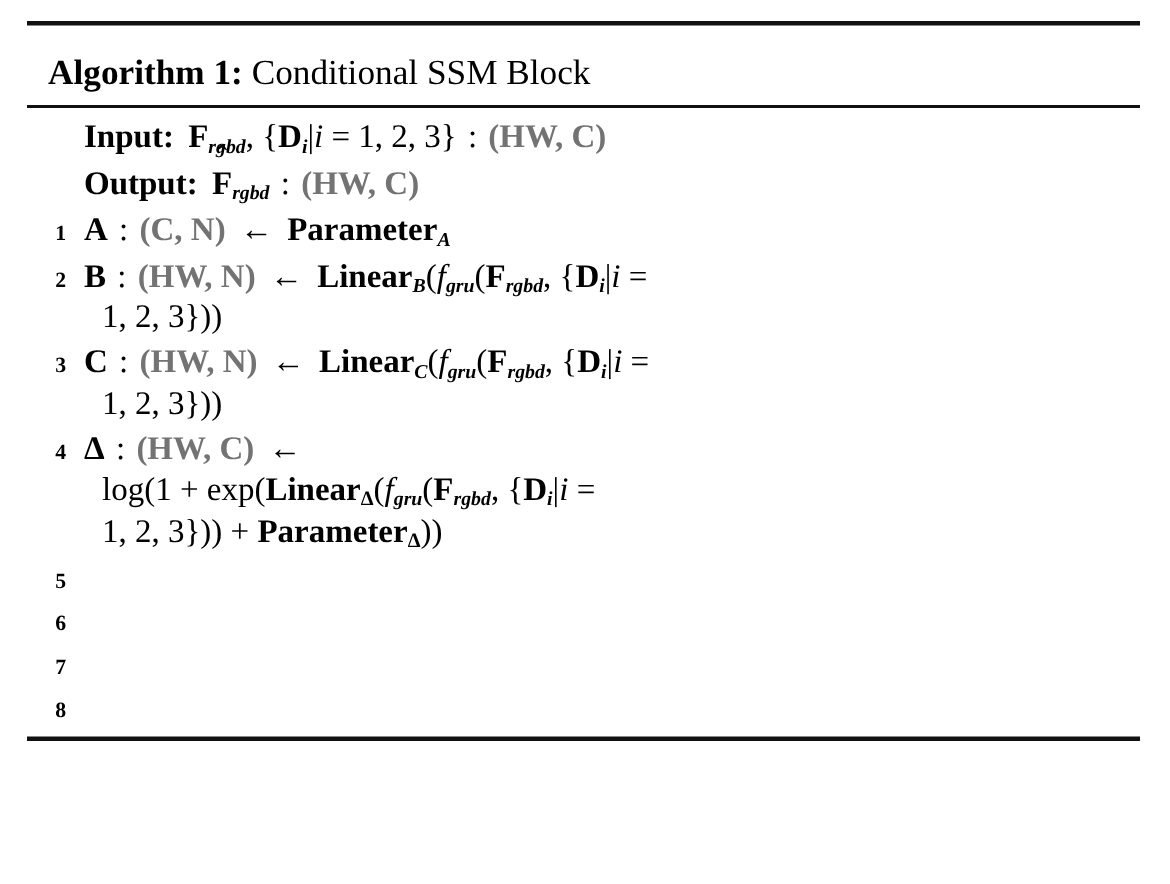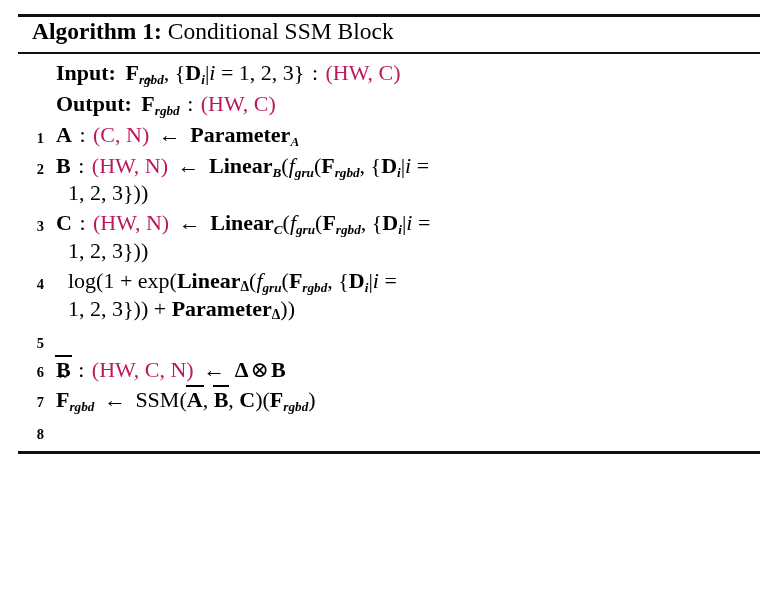--- a/index.html
+++ b/index.html
@@ -26,21 +26,21 @@
     height: 0;
     border-top: 3px solid #111111;
     width: 100%;
   }
   .rule-thin {
     border-top: 2.6px solid #111111;
   }
 
   
   #algorithm-caption {
-    padding: 1px 0 6px 14px;
+    padding: 19px 0 6px 14px;
     font-size: 23.5px;
     line-height: 1.18;
     white-space: nowrap;
   }
   #algorithm-caption .cap-label {
     font-weight: bold;
   }
   #algorithm-caption .cap-title {
     font-weight: normal;
   }
@@ -73,21 +73,21 @@
     flex: 1;
   }
   .cont {
     padding-left: 12px;
   }
 
   
   .bf    { font-weight: bold; }
   .rm    { font-weight: normal; font-style: normal; }
   .it    { font-style: italic; }
-  .green { color: #be185d; }
+  .green { color: #737373; font-weight: bold; }
   .sub {
     font-size: 0.60em;
     vertical-align: -0.28em;
     font-style: italic;
     font-weight: bold;
   }
   .sub-up {
     font-size: 0.62em;
     vertical-align: -0.25em;
     font-style: normal;
@@ -203,51 +203,45 @@
         </div>
         <div class="nowrap cont">
           <span class="rm">1, 2, 3}))</span>
         </div>
       </div>
     </div>
 
     <div class="alg-line">
       <div class="lineno">4</div>
       <div class="code">
+        <div class="nowrap">
+          <span class="bf">Δ</span>
+          <span class="rm op">:</span>
+          <span class="green">(HW, C)</span>
+          <span class="rm arrow">←</span>
+        </div>
         <div class="nowrap cont">
           <span class="rm">log(1 + exp(</span><span class="bf">Linear</span><span class="sub-up">Δ</span><span class="rm">(</span><span class="it">f</span><span class="sub">gru</span><span class="rm">(</span><span class="bf">F</span><span class="sub">rgbd</span><span class="rm">,&nbsp;{</span><span class="bf">D</span><span class="sub">i</span><span class="rm">|</span><span class="it">i</span><span class="rm"> =</span>
         </div>
         <div class="nowrap cont">
           <span class="rm">1, 2, 3})) + </span><span class="bf">Parameter</span><span class="sub-up">Δ</span><span class="rm">))</span>
         </div>
       </div>
     </div>
 
     <div class="alg-line">
       <div class="lineno">5</div>
     </div>
 
     <div class="alg-line">
       <div class="lineno">6</div>
-      <div class="code nowrap">
-        <span class="bf ovl">B</span>
-        <span class="rm op">:</span>
-        <span class="green">(HW, C, N)</span>
-        <span class="rm arrow">←</span>
-        <span class="bf">Δ</span><span class="rm op">⊗</span><span class="bf">B</span>
-      </div>
     </div>
 
     <div class="alg-line">
       <div class="lineno">7</div>
-      <div class="code nowrap">
-        <span class="bf hat">F</span><span class="sub">rgbd</span>
-        <span class="rm arrow">←</span>
-        <span class="rm">SSM(</span><span class="bf ovl">A</span><span class="rm">,&nbsp;</span><span class="bf ovl">B</span><span class="rm">,&nbsp;</span><span class="bf">C</span><span class="rm">)(</span><span class="bf">F</span><span class="sub">rgbd</span><span class="rm">)</span>
-      </div>
     </div>
 
     <div class="alg-line">
       <div class="lineno">8</div>
     </div>
 
   </div>
 
   <div class="rule"></div>
 

